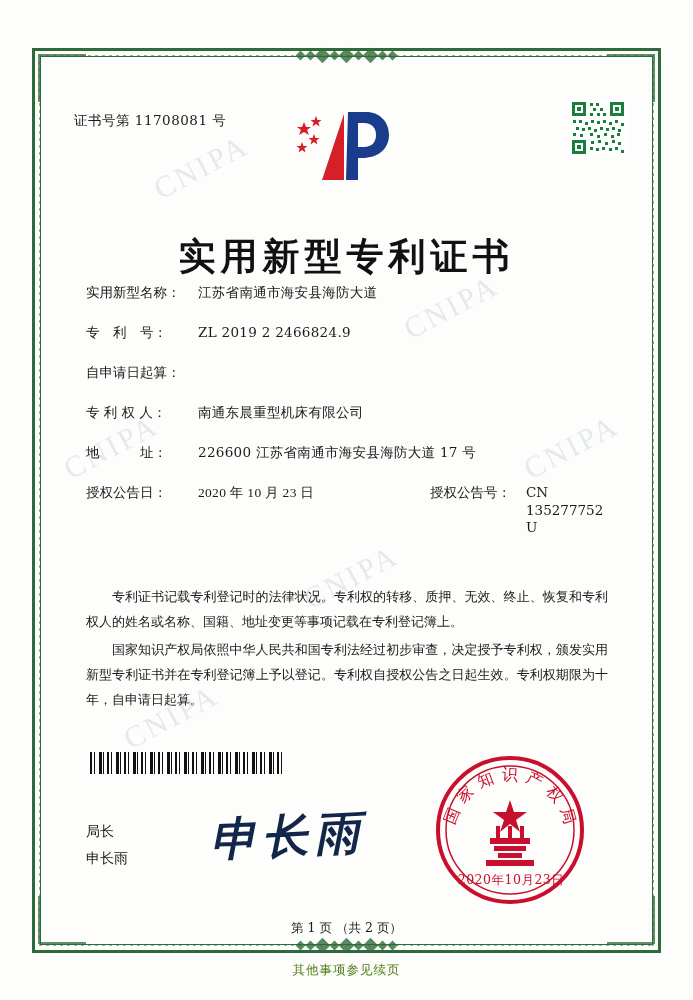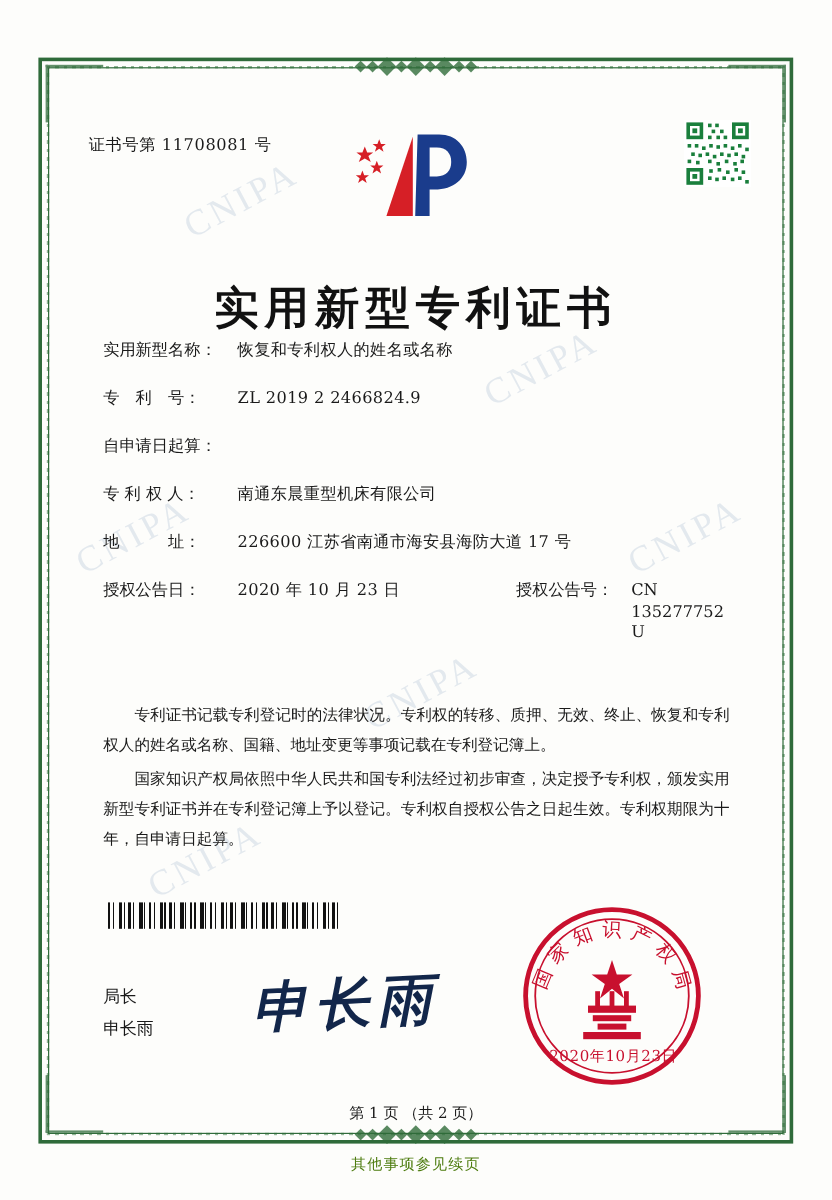--- a/index.html
+++ b/index.html
@@ -162,21 +162,21 @@
   }
   .row .lbl {
     flex: 0 0 112px;
     letter-spacing: 0px;
     white-space: nowrap;
   }
   .row .val {
     flex: 1 1 auto;
     letter-spacing: .3px;
   }
-  .row.two .val { flex: 0 0 232px; }
+  .row.two .val { flex: 0 0 232px; font-family: Liberation Serif, serif; }
   .row.two .lbl2 {
     flex: 0 0 96px;
     white-space: nowrap;
   }
   .row.two .val2 { flex: 1 1 auto; }
 
   
   .paras {
     position: absolute;
     left: 86px; top: 584px;
@@ -374,21 +374,21 @@
       </g>
     </svg>
   </div>
 
   <div class="title">实用新型专利证书</div>
 
   <div class="fields">
 
     <div class="row">
       <div class="lbl">实用新型名称：</div>
-      <div class="val">恢复和专利权人的姓名或名称</div>
+      <div class="val">江苏省南通市海安县海防大道</div>
     </div>
 
 
     <div class="row">
       <div class="lbl">专　利　号：</div>
       <div class="val">ZL 2019 2 2466824.9</div>
     </div>
 
     <div class="row">
       <div class="lbl">自申请日起算：</div>

